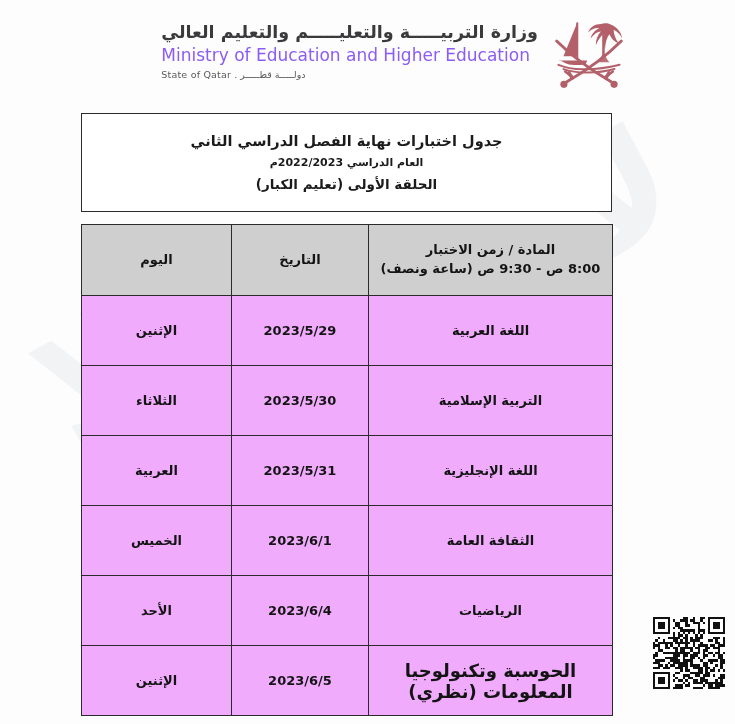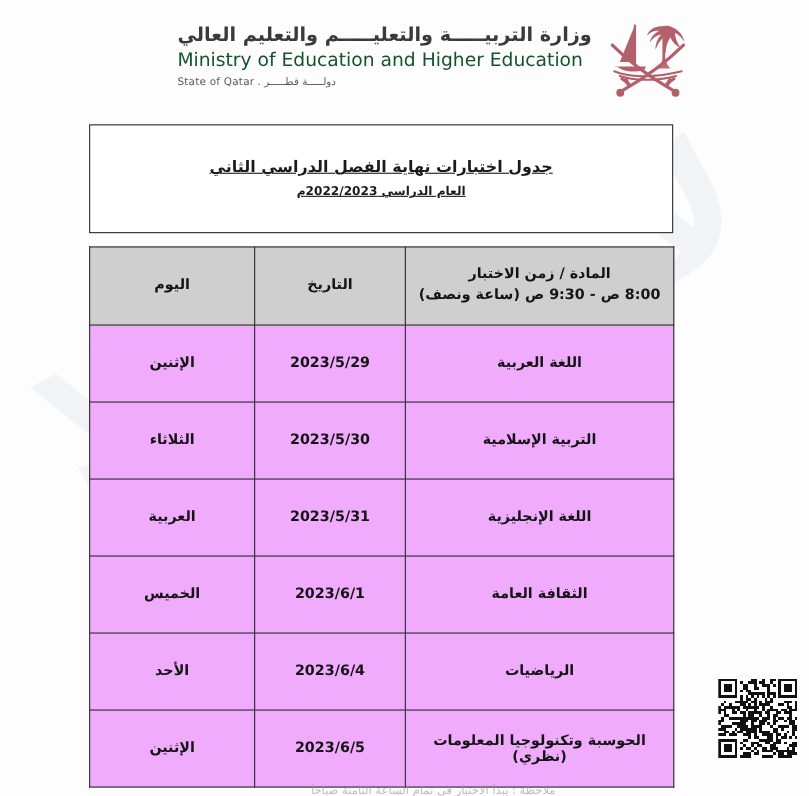--- a/index.html
+++ b/index.html
@@ -72,21 +72,21 @@
     font-weight: 700;
     color: #3a3a3c;
     letter-spacing: 0px;
     line-height: 1.25;
     white-space: nowrap;
     direction: rtl;
   }
   .lh-en {
     font-size: 17px;
     font-weight: 400;
-    color: #14532d;
+    color: #8b5cf6;
     line-height: 1.25;
     white-space: nowrap;
     direction: ltr;
     margin-top: 1px;
   }
   .lh-sub {
     font-size: 9.5px;
     color: #5a5a5c;
     margin-top: 3px;
     white-space: nowrap;
@@ -111,21 +111,20 @@
   }
   .title-line {
     font-size: 14.5px;
     font-weight: 700;
     color: #1b1b1b;
     line-height: 1.05;
     text-align: center;
     direction: rtl;
     padding: 4px 0;
     white-space: nowrap;
-    text-decoration: underline;
   }
   .title-line.l2 { font-size: 11px; }
   .title-line.l3 { font-size: 13.5px; }
 
   
   .exam-table {
     position: absolute;
     left: 81px;
     top: 224px;
     width: 531px;
@@ -164,21 +163,21 @@
     height: 69px;
     font-size: 13px;
   }
   .cell-subject { font-size: 13px; }
   .cell-date {
     font-size: 13px;
     direction: ltr;
     font-weight: 700;
   }
   .cell-day { font-size: 13px; }
-  .cell-subject.long { font-size: 13px; }
+  .cell-subject.long { font-size: 18px; }
 
   
   .qr-wrap {
     position: absolute;
     left: 653px;
     top: 617px;
     width: 72px;
     height: 72px;
   }
   .qr-wrap svg { display: block; }
@@ -253,20 +252,21 @@
         <div class="lh-en">Ministry of Education and Higher Education</div>
         <div class="lh-sub">دولـــــة قطـــــر . State of Qatar</div>
       </div>
 
     </div>
   </div>
 
   <div class="title-box">
     <div class="title-line l1">جدول اختبارات نهاية الفصل الدراسي الثاني</div>
     <div class="title-line l2">العام الدراسي 2022/2023م</div>
+    <div class="title-line l3">الحلقة الأولى (تعليم الكبار)</div>
   </div>
 
   <table class="exam-table">
     <colgroup>
       <col class="col-subject">
       <col class="col-date">
       <col class="col-day">
     </colgroup>
     <thead>
       <tr>
@@ -318,15 +318,14 @@
 
   <div class="qr-wrap">
     <svg id="qr-svg" width="72" height="72" viewBox="0 0 29 29" shape-rendering="crispEdges" aria-hidden="true">
       <rect width="29" height="29" fill="#ffffff"></rect>
       <g id="qr-cells" fill="#111111">
           <path d="M0 0h1v1h-1zM1 0h1v1h-1zM2 0h1v1h-1zM3 0h1v1h-1zM4 0h1v1h-1zM5 0h1v1h-1zM6 0h1v1h-1zM12 0h1v1h-1zM13 0h1v1h-1zM16 0h1v1h-1zM19 0h1v1h-1zM20 0h1v1h-1zM22 0h1v1h-1zM23 0h1v1h-1zM24 0h1v1h-1zM25 0h1v1h-1zM26 0h1v1h-1zM27 0h1v1h-1zM28 0h1v1h-1zM0 1h1v1h-1zM6 1h1v1h-1zM8 1h1v1h-1zM11 1h1v1h-1zM12 1h1v1h-1zM13 1h1v1h-1zM15 1h1v1h-1zM16 1h1v1h-1zM19 1h1v1h-1zM22 1h1v1h-1zM28 1h1v1h-1zM0 2h1v1h-1zM2 2h1v1h-1zM3 2h1v1h-1zM4 2h1v1h-1zM6 2h1v1h-1zM9 2h1v1h-1zM10 2h1v1h-1zM13 2h1v1h-1zM16 2h1v1h-1zM17 2h1v1h-1zM18 2h1v1h-1zM20 2h1v1h-1zM22 2h1v1h-1zM24 2h1v1h-1zM25 2h1v1h-1zM26 2h1v1h-1zM28 2h1v1h-1zM0 3h1v1h-1zM2 3h1v1h-1zM3 3h1v1h-1zM4 3h1v1h-1zM6 3h1v1h-1zM9 3h1v1h-1zM10 3h1v1h-1zM13 3h1v1h-1zM14 3h1v1h-1zM18 3h1v1h-1zM22 3h1v1h-1zM24 3h1v1h-1zM25 3h1v1h-1zM26 3h1v1h-1zM28 3h1v1h-1zM0 4h1v1h-1zM2 4h1v1h-1zM3 4h1v1h-1zM4 4h1v1h-1zM6 4h1v1h-1zM8 4h1v1h-1zM10 4h1v1h-1zM11 4h1v1h-1zM18 4h1v1h-1zM22 4h1v1h-1zM24 4h1v1h-1zM25 4h1v1h-1zM26 4h1v1h-1zM28 4h1v1h-1zM0 5h1v1h-1zM6 5h1v1h-1zM11 5h1v1h-1zM12 5h1v1h-1zM13 5h1v1h-1zM14 5h1v1h-1zM15 5h1v1h-1zM16 5h1v1h-1zM18 5h1v1h-1zM19 5h1v1h-1zM20 5h1v1h-1zM22 5h1v1h-1zM28 5h1v1h-1zM0 6h1v1h-1zM1 6h1v1h-1zM2 6h1v1h-1zM3 6h1v1h-1zM4 6h1v1h-1zM5 6h1v1h-1zM6 6h1v1h-1zM8 6h1v1h-1zM10 6h1v1h-1zM12 6h1v1h-1zM14 6h1v1h-1zM16 6h1v1h-1zM18 6h1v1h-1zM20 6h1v1h-1zM22 6h1v1h-1zM23 6h1v1h-1zM24 6h1v1h-1zM25 6h1v1h-1zM26 6h1v1h-1zM27 6h1v1h-1zM28 6h1v1h-1zM8 7h1v1h-1zM10 7h1v1h-1zM11 7h1v1h-1zM13 7h1v1h-1zM17 7h1v1h-1zM19 7h1v1h-1zM2 8h1v1h-1zM6 8h1v1h-1zM7 8h1v1h-1zM8 8h1v1h-1zM9 8h1v1h-1zM10 8h1v1h-1zM12 8h1v1h-1zM13 8h1v1h-1zM15 8h1v1h-1zM17 8h1v1h-1zM18 8h1v1h-1zM19 8h1v1h-1zM24 8h1v1h-1zM25 8h1v1h-1zM26 8h1v1h-1zM28 8h1v1h-1zM1 9h1v1h-1zM4 9h1v1h-1zM8 9h1v1h-1zM9 9h1v1h-1zM11 9h1v1h-1zM13 9h1v1h-1zM15 9h1v1h-1zM16 9h1v1h-1zM17 9h1v1h-1zM18 9h1v1h-1zM22 9h1v1h-1zM23 9h1v1h-1zM25 9h1v1h-1zM28 9h1v1h-1zM0 10h1v1h-1zM2 10h1v1h-1zM3 10h1v1h-1zM4 10h1v1h-1zM5 10h1v1h-1zM6 10h1v1h-1zM7 10h1v1h-1zM9 10h1v1h-1zM10 10h1v1h-1zM11 10h1v1h-1zM12 10h1v1h-1zM13 10h1v1h-1zM14 10h1v1h-1zM16 10h1v1h-1zM19 10h1v1h-1zM25 10h1v1h-1zM26 10h1v1h-1zM28 10h1v1h-1zM0 11h1v1h-1zM1 11h1v1h-1zM2 11h1v1h-1zM5 11h1v1h-1zM7 11h1v1h-1zM10 11h1v1h-1zM13 11h1v1h-1zM16 11h1v1h-1zM18 11h1v1h-1zM19 11h1v1h-1zM20 11h1v1h-1zM21 11h1v1h-1zM23 11h1v1h-1zM24 11h1v1h-1zM26 11h1v1h-1zM27 11h1v1h-1zM28 11h1v1h-1zM0 12h1v1h-1zM2 12h1v1h-1zM5 12h1v1h-1zM6 12h1v1h-1zM8 12h1v1h-1zM9 12h1v1h-1zM11 12h1v1h-1zM12 12h1v1h-1zM13 12h1v1h-1zM14 12h1v1h-1zM15 12h1v1h-1zM17 12h1v1h-1zM18 12h1v1h-1zM21 12h1v1h-1zM22 12h1v1h-1zM24 12h1v1h-1zM25 12h1v1h-1zM26 12h1v1h-1zM2 13h1v1h-1zM3 13h1v1h-1zM9 13h1v1h-1zM11 13h1v1h-1zM12 13h1v1h-1zM15 13h1v1h-1zM18 13h1v1h-1zM20 13h1v1h-1zM21 13h1v1h-1zM26 13h1v1h-1zM1 14h1v1h-1zM4 14h1v1h-1zM5 14h1v1h-1zM6 14h1v1h-1zM7 14h1v1h-1zM8 14h1v1h-1zM9 14h1v1h-1zM10 14h1v1h-1zM11 14h1v1h-1zM12 14h1v1h-1zM13 14h1v1h-1zM14 14h1v1h-1zM16 14h1v1h-1zM17 14h1v1h-1zM18 14h1v1h-1zM20 14h1v1h-1zM22 14h1v1h-1zM23 14h1v1h-1zM25 14h1v1h-1zM26 14h1v1h-1zM28 14h1v1h-1zM0 15h1v1h-1zM1 15h1v1h-1zM8 15h1v1h-1zM9 15h1v1h-1zM10 15h1v1h-1zM12 15h1v1h-1zM13 15h1v1h-1zM15 15h1v1h-1zM16 15h1v1h-1zM17 15h1v1h-1zM20 15h1v1h-1zM21 15h1v1h-1zM24 15h1v1h-1zM26 15h1v1h-1zM27 15h1v1h-1zM0 16h1v1h-1zM5 16h1v1h-1zM6 16h1v1h-1zM7 16h1v1h-1zM8 16h1v1h-1zM9 16h1v1h-1zM12 16h1v1h-1zM15 16h1v1h-1zM16 16h1v1h-1zM18 16h1v1h-1zM20 16h1v1h-1zM26 16h1v1h-1zM27 16h1v1h-1zM1 17h1v1h-1zM2 17h1v1h-1zM3 17h1v1h-1zM4 17h1v1h-1zM7 17h1v1h-1zM8 17h1v1h-1zM9 17h1v1h-1zM10 17h1v1h-1zM12 17h1v1h-1zM13 17h1v1h-1zM14 17h1v1h-1zM15 17h1v1h-1zM19 17h1v1h-1zM22 17h1v1h-1zM23 17h1v1h-1zM24 17h1v1h-1zM25 17h1v1h-1zM27 17h1v1h-1zM28 17h1v1h-1zM0 18h1v1h-1zM1 18h1v1h-1zM2 18h1v1h-1zM6 18h1v1h-1zM8 18h1v1h-1zM9 18h1v1h-1zM10 18h1v1h-1zM11 18h1v1h-1zM12 18h1v1h-1zM13 18h1v1h-1zM15 18h1v1h-1zM20 18h1v1h-1zM21 18h1v1h-1zM23 18h1v1h-1zM27 18h1v1h-1zM28 18h1v1h-1zM2 19h1v1h-1zM3 19h1v1h-1zM5 19h1v1h-1zM7 19h1v1h-1zM8 19h1v1h-1zM10 19h1v1h-1zM11 19h1v1h-1zM12 19h1v1h-1zM13 19h1v1h-1zM15 19h1v1h-1zM16 19h1v1h-1zM17 19h1v1h-1zM18 19h1v1h-1zM20 19h1v1h-1zM21 19h1v1h-1zM25 19h1v1h-1zM27 19h1v1h-1zM0 20h1v1h-1zM1 20h1v1h-1zM2 20h1v1h-1zM4 20h1v1h-1zM5 20h1v1h-1zM6 20h1v1h-1zM9 20h1v1h-1zM10 20h1v1h-1zM11 20h1v1h-1zM13 20h1v1h-1zM16 20h1v1h-1zM17 20h1v1h-1zM18 20h1v1h-1zM19 20h1v1h-1zM21 20h1v1h-1zM22 20h1v1h-1zM24 20h1v1h-1zM27 20h1v1h-1zM11 21h1v1h-1zM13 21h1v1h-1zM14 21h1v1h-1zM18 21h1v1h-1zM19 21h1v1h-1zM21 21h1v1h-1zM23 21h1v1h-1zM24 21h1v1h-1zM26 21h1v1h-1zM28 21h1v1h-1zM0 22h1v1h-1zM1 22h1v1h-1zM2 22h1v1h-1zM3 22h1v1h-1zM4 22h1v1h-1zM5 22h1v1h-1zM6 22h1v1h-1zM9 22h1v1h-1zM10 22h1v1h-1zM15 22h1v1h-1zM16 22h1v1h-1zM17 22h1v1h-1zM18 22h1v1h-1zM19 22h1v1h-1zM21 22h1v1h-1zM22 22h1v1h-1zM0 23h1v1h-1zM6 23h1v1h-1zM8 23h1v1h-1zM12 23h1v1h-1zM13 23h1v1h-1zM14 23h1v1h-1zM17 23h1v1h-1zM18 23h1v1h-1zM20 23h1v1h-1zM21 23h1v1h-1zM22 23h1v1h-1zM24 23h1v1h-1zM27 23h1v1h-1zM28 23h1v1h-1zM0 24h1v1h-1zM2 24h1v1h-1zM3 24h1v1h-1zM4 24h1v1h-1zM6 24h1v1h-1zM9 24h1v1h-1zM12 24h1v1h-1zM14 24h1v1h-1zM15 24h1v1h-1zM19 24h1v1h-1zM20 24h1v1h-1zM26 24h1v1h-1zM27 24h1v1h-1zM28 24h1v1h-1zM0 25h1v1h-1zM2 25h1v1h-1zM3 25h1v1h-1zM4 25h1v1h-1zM6 25h1v1h-1zM8 25h1v1h-1zM10 25h1v1h-1zM11 25h1v1h-1zM13 25h1v1h-1zM16 25h1v1h-1zM17 25h1v1h-1zM19 25h1v1h-1zM20 25h1v1h-1zM21 25h1v1h-1zM25 25h1v1h-1zM27 25h1v1h-1zM0 26h1v1h-1zM2 26h1v1h-1zM3 26h1v1h-1zM4 26h1v1h-1zM6 26h1v1h-1zM12 26h1v1h-1zM14 26h1v1h-1zM16 26h1v1h-1zM17 26h1v1h-1zM18 26h1v1h-1zM19 26h1v1h-1zM21 26h1v1h-1zM22 26h1v1h-1zM23 26h1v1h-1zM24 26h1v1h-1zM25 26h1v1h-1zM26 26h1v1h-1zM27 26h1v1h-1zM0 27h1v1h-1zM6 27h1v1h-1zM9 27h1v1h-1zM10 27h1v1h-1zM11 27h1v1h-1zM13 27h1v1h-1zM14 27h1v1h-1zM20 27h1v1h-1zM22 27h1v1h-1zM23 27h1v1h-1zM25 27h1v1h-1zM26 27h1v1h-1zM27 27h1v1h-1zM28 27h1v1h-1zM0 28h1v1h-1zM1 28h1v1h-1zM2 28h1v1h-1zM3 28h1v1h-1zM4 28h1v1h-1zM5 28h1v1h-1zM6 28h1v1h-1zM8 28h1v1h-1zM9 28h1v1h-1zM10 28h1v1h-1zM11 28h1v1h-1zM16 28h1v1h-1zM17 28h1v1h-1zM18 28h1v1h-1zM19 28h1v1h-1zM22 28h1v1h-1zM23 28h1v1h-1zM24 28h1v1h-1zM25 28h1v1h-1zM26 28h1v1h-1z" fill="#111111"></path>
         </g>
     </svg>
   </div>
 
-  <div class="footnote">ملاحظة : يبدأ الاختبار في تمام الساعة الثامنة صباحاً</div>
 
 </div>
 
 </body></html>

